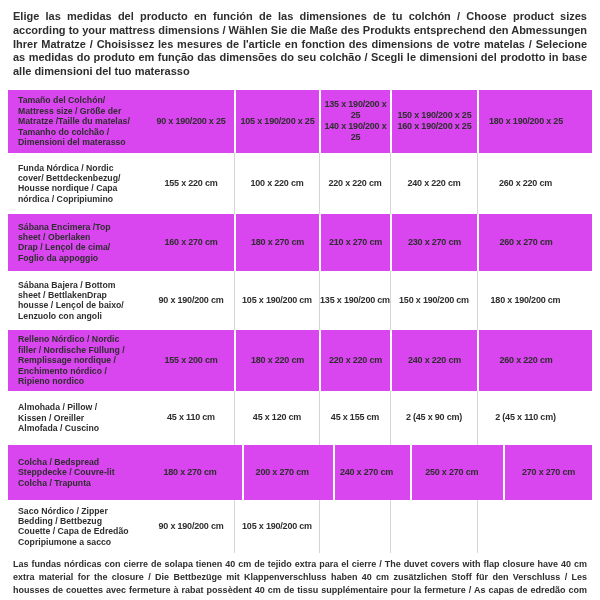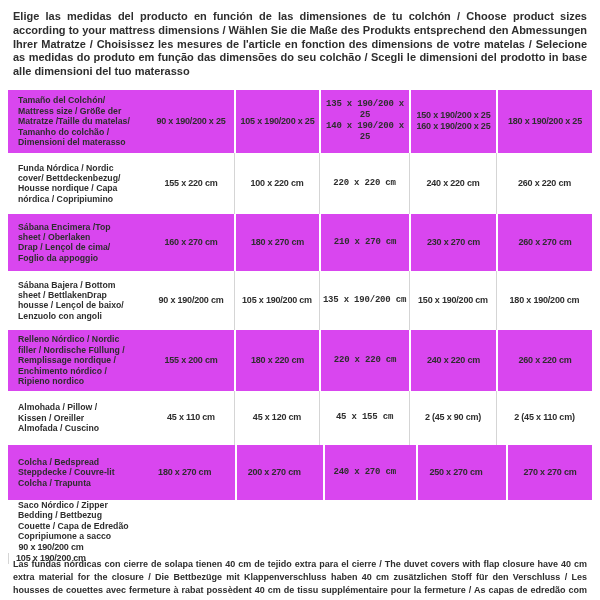--- a/index.html
+++ b/index.html
@@ -41,33 +41,33 @@
   }
   .cell.val {
     justify-content: center;
     text-align: center;
     font-size: 9px;
     line-height: 11px;
     letter-spacing: -0.2px;
   }
   .c1 { width: 86px; }
   .c2 { width: 85px; }
-  .c3 { width: 90px; font-family: Liberation Mono, monospace; }
+  .c3 { width: 71px; }
   .c4 { width: 87px; }
   .c5 { width: 96px; }
   .trow .val + .val { border-left: 1px solid #d5d5d5; }
   .trow.shaded .val + .val { border-left: 2px solid #ffffff; }
   .r1 { height: 63px; }
   .r2 { height: 61px; }
   .r3 { height: 57px; }
   .r4 { height: 59px; }
   .r5 { height: 61px; }
   .r6 { height: 54px; }
   .r7 { height: 55px; gap: 12px; }
-  .r8 { height: 53px; flex-direction: column; }
+  .r8 { height: 53px; }
   .footnote {
     padding: 5px 13px 0 13px;
     font-size: 9px;
     line-height: 13.2px;
     text-align: justify;
   }
 </style>
 </head>
 <body>
 

